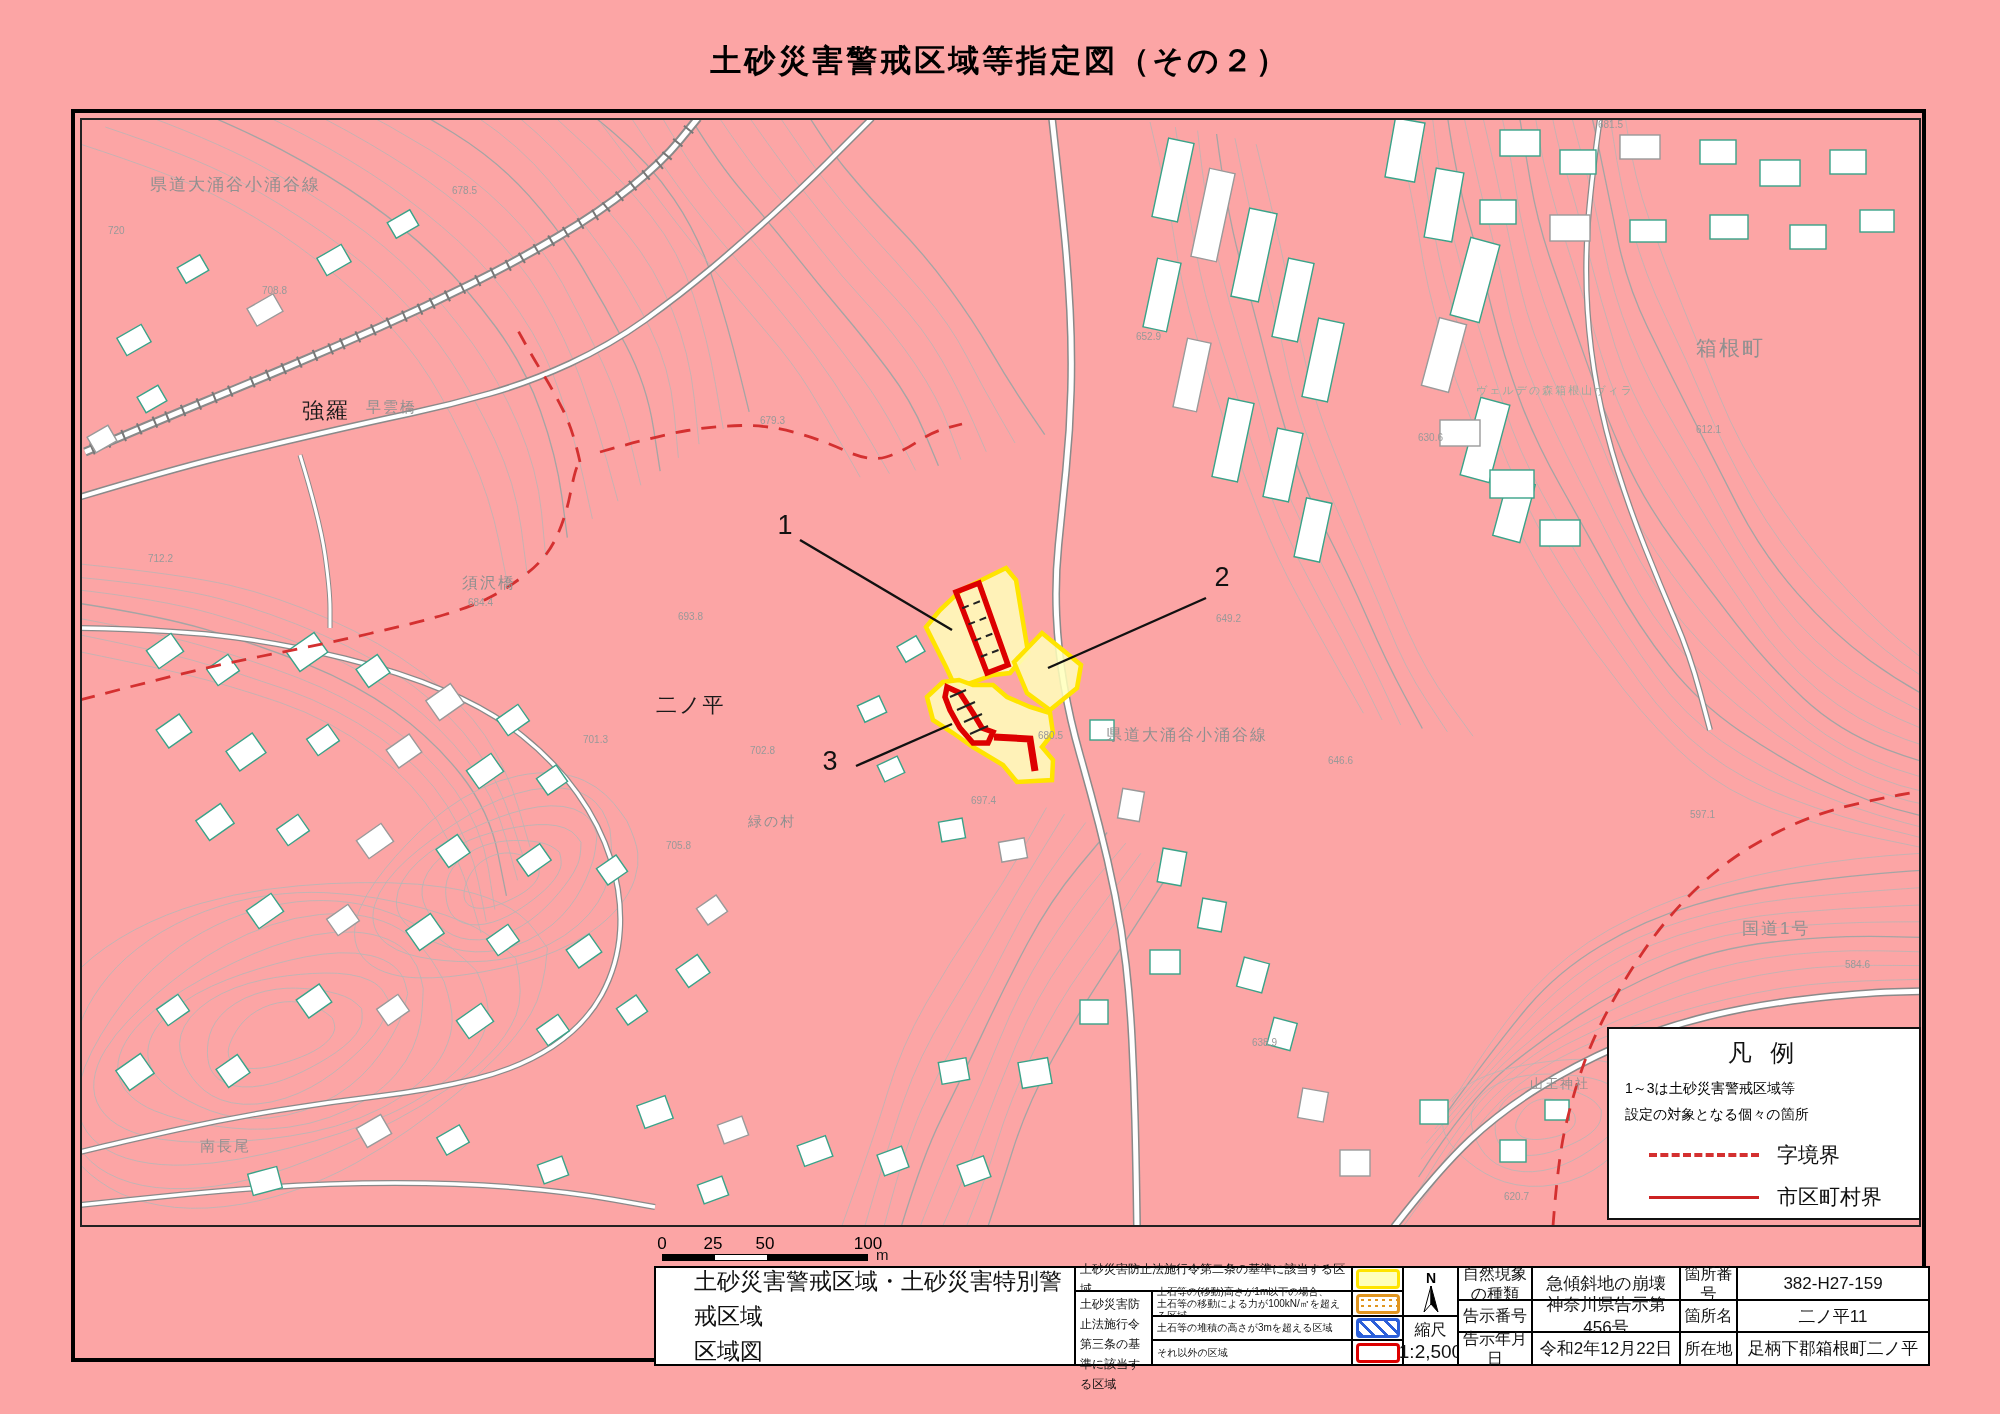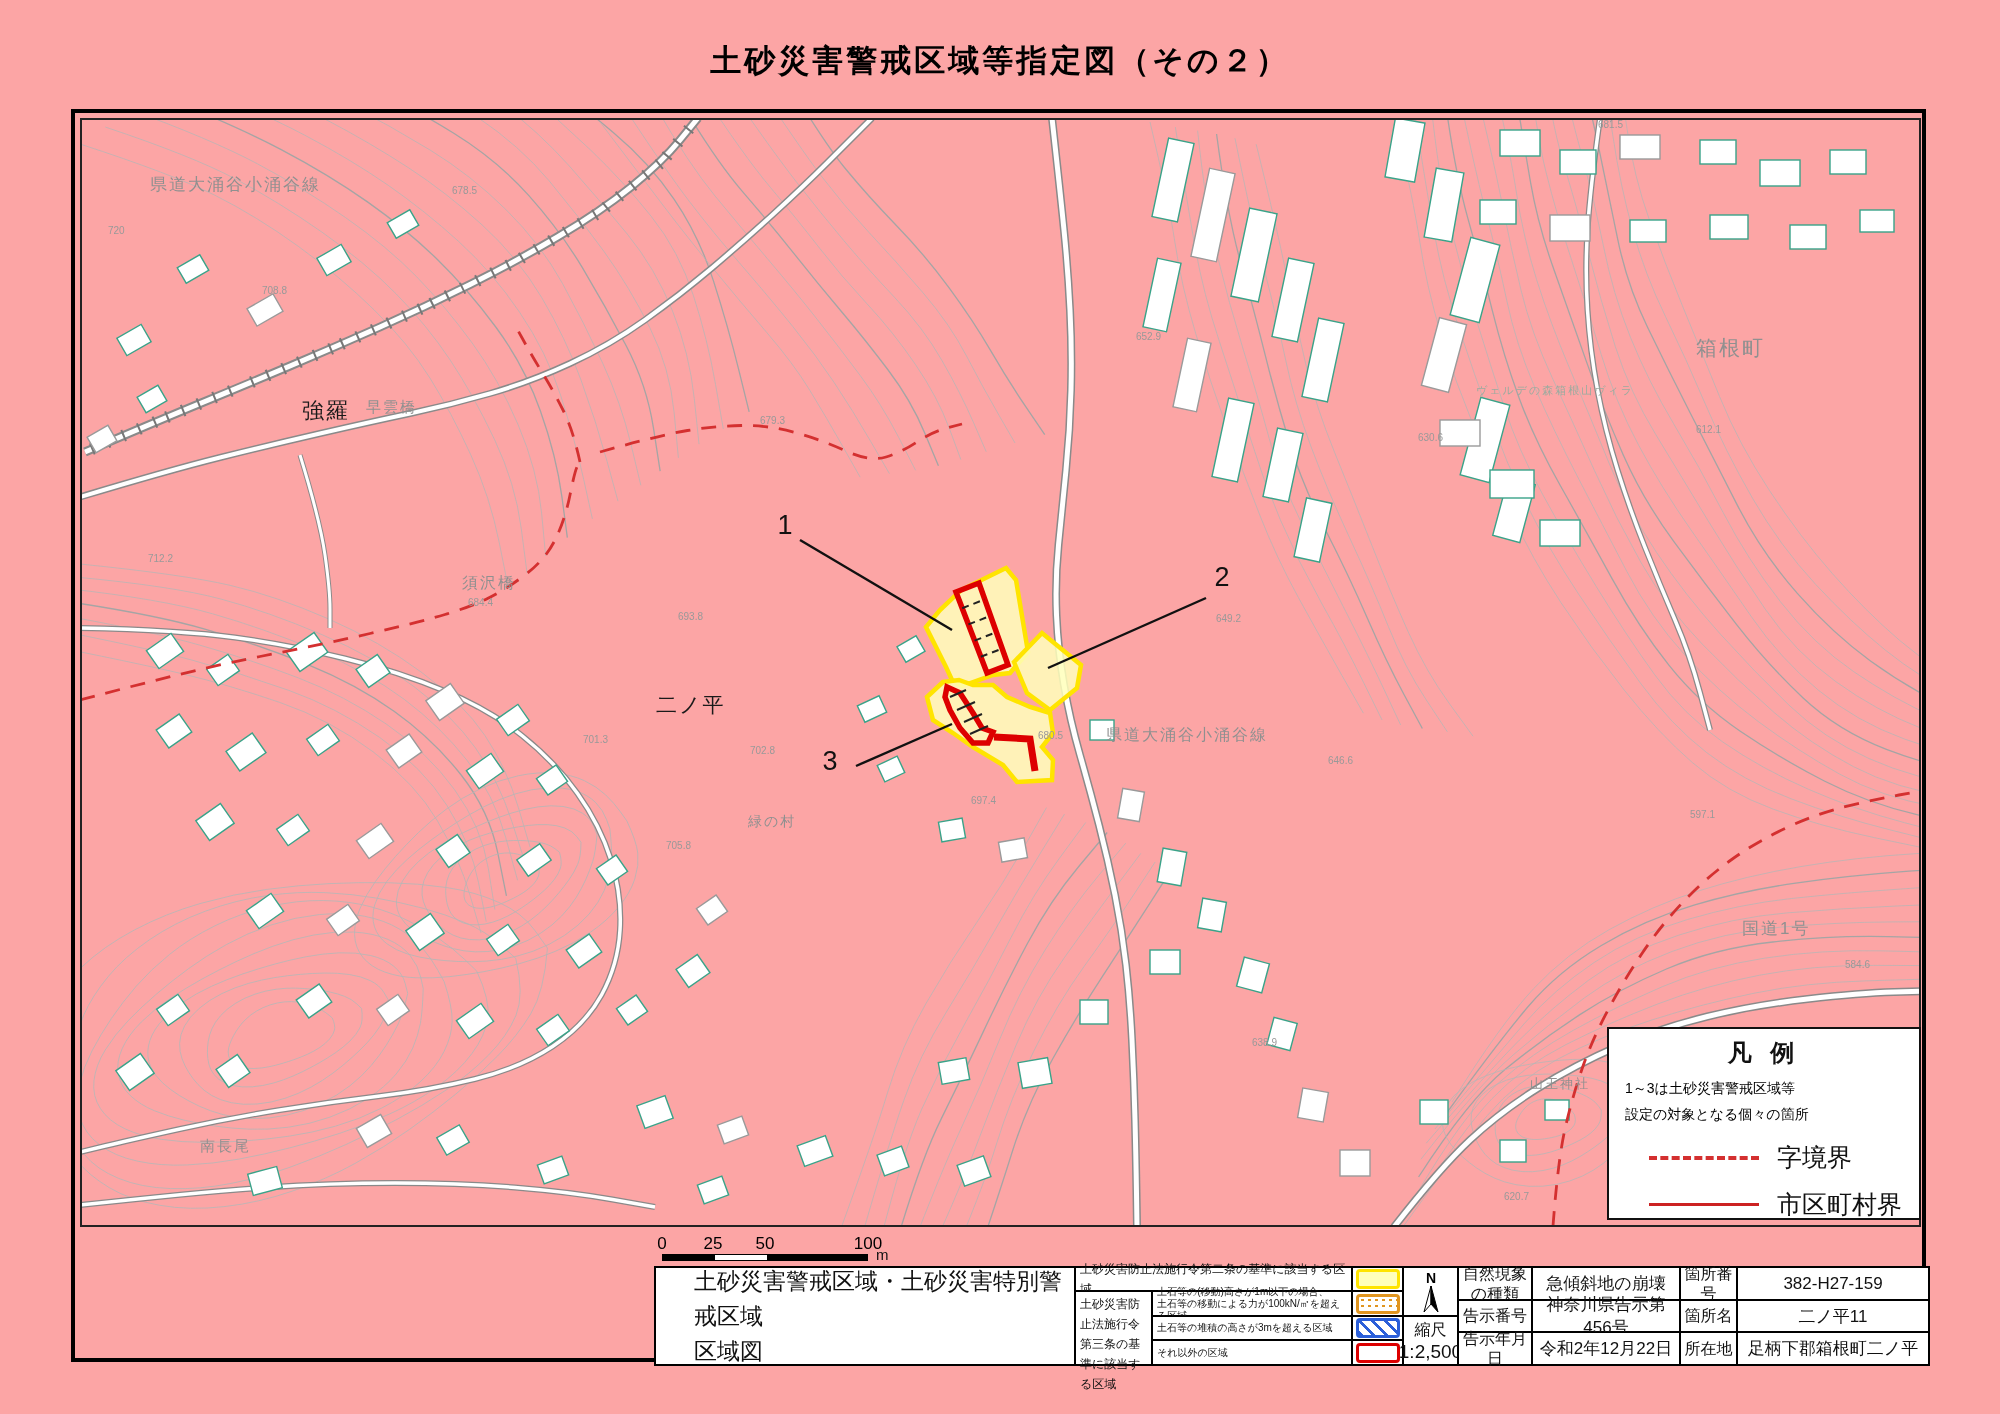--- a/index.html
+++ b/index.html
@@ -8,27 +8,27 @@
   .title{position:absolute;left:0;right:0;top:40px;text-align:center;
          font-size:31px;font-weight:bold;letter-spacing:3px;color:#000;}
   .outer-frame{position:absolute;left:71px;top:109px;width:1855px;height:1253px;
                border:4px solid #000;box-sizing:border-box;}
   .map-border{position:absolute;left:80px;top:118px;width:1841px;height:1109px;
               border:2px solid #222;box-sizing:border-box;pointer-events:none;z-index:5;}
   svg.mapsvg{position:absolute;left:0;top:0;z-index:2;}
   
   .legend{position:absolute;left:1607px;top:1027px;width:314px;height:193px;background:#fff;
           border:2.5px solid #111;box-sizing:border-box;z-index:6;}
-  .legend-title{text-align:center;font-size:24px;font-weight:bold;margin-top:8px;letter-spacing:6px;}
+  .legend-title{text-align:center;font-size:24px;font-weight:normal;margin-top:8px;letter-spacing:6px;}
   .legend-note{margin:6px 0 0 16px;font-size:14px;line-height:26px;color:#000;}
   .legend-item{display:flex;align-items:center;margin:14px 0 0 40px;}
   .legend-item .sample{width:110px;height:0;margin-right:18px;}
   .sample.dashed{border-top:4px dashed var(--c-dash-red);}
   .sample.solid{border-top:3px solid var(--c-line-red);}
-  .legend-item .lbl{font-size:25px;}
+  .legend-item .lbl{font-size:21px;}
   
   .scalebar{position:absolute;left:640px;top:1234px;width:280px;height:32px;z-index:4;}
   .sb-num{position:absolute;top:0;font-size:17px;color:#000;transform:translateX(-50%);}
   .sb-bar{position:absolute;left:22px;top:20px;width:206px;height:7px;border:1px solid #000;
           box-sizing:border-box;display:flex;}
   .sb-seg{height:100%;}
   .sb-unit{position:absolute;left:236px;top:12px;font-size:15px;}
   
   .btable{position:absolute;left:655px;top:1267px;width:1274px;height:98px;z-index:4;border-radius:18px;}
   .cell{position:absolute;border:1.2px solid #000;box-sizing:border-box;background:#fff;

